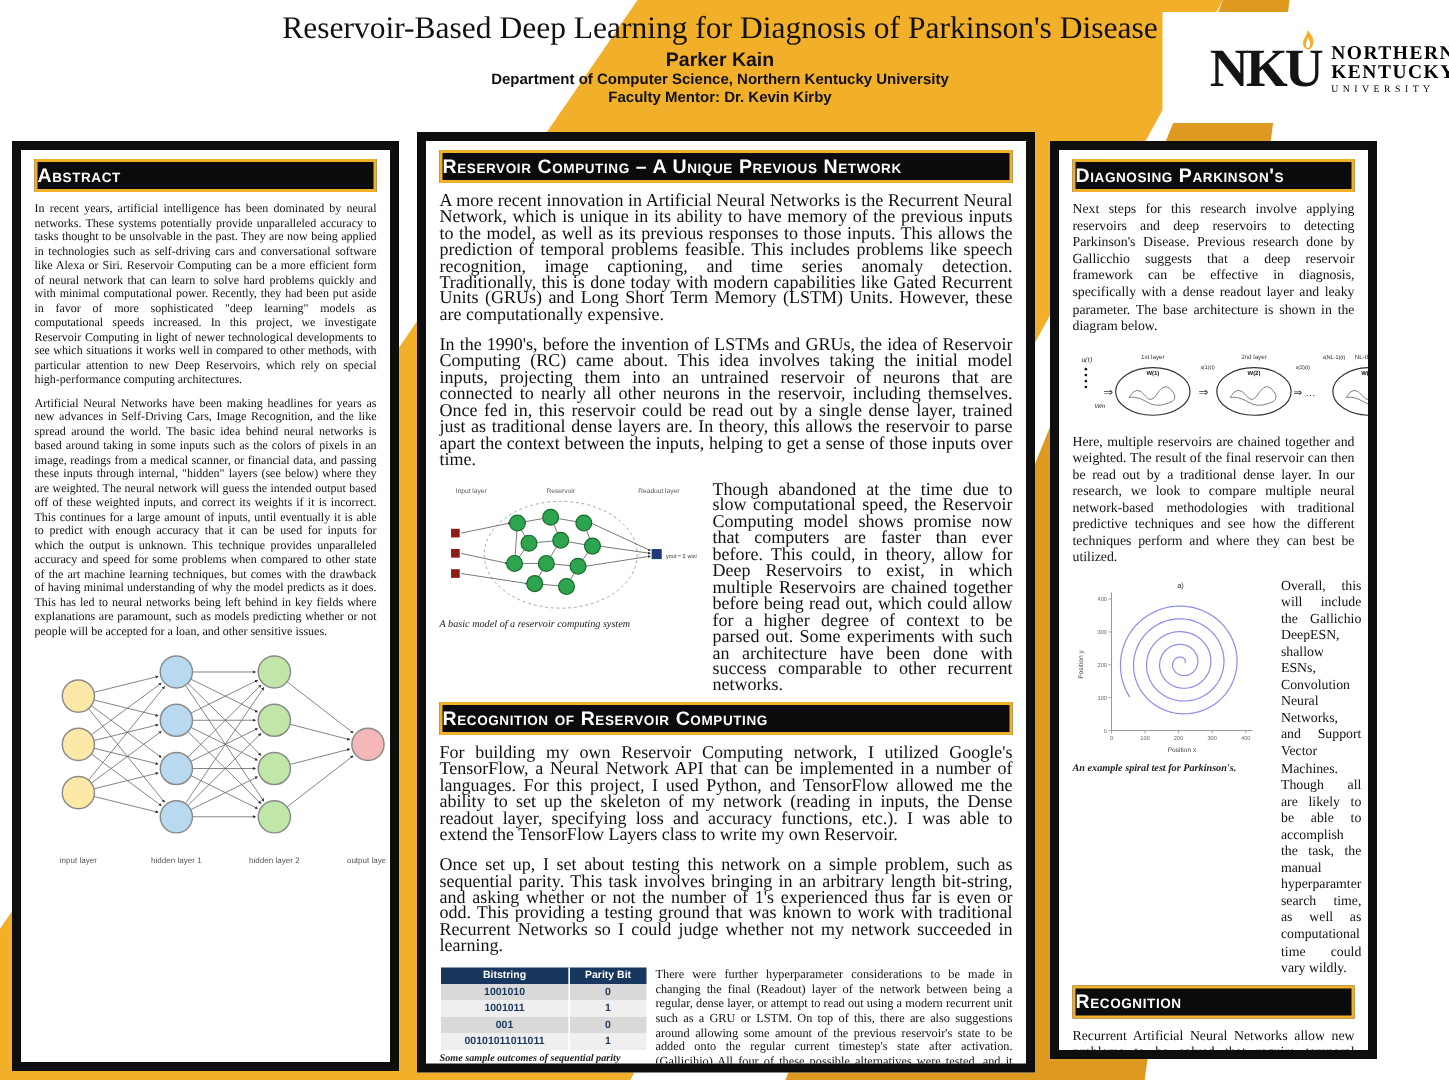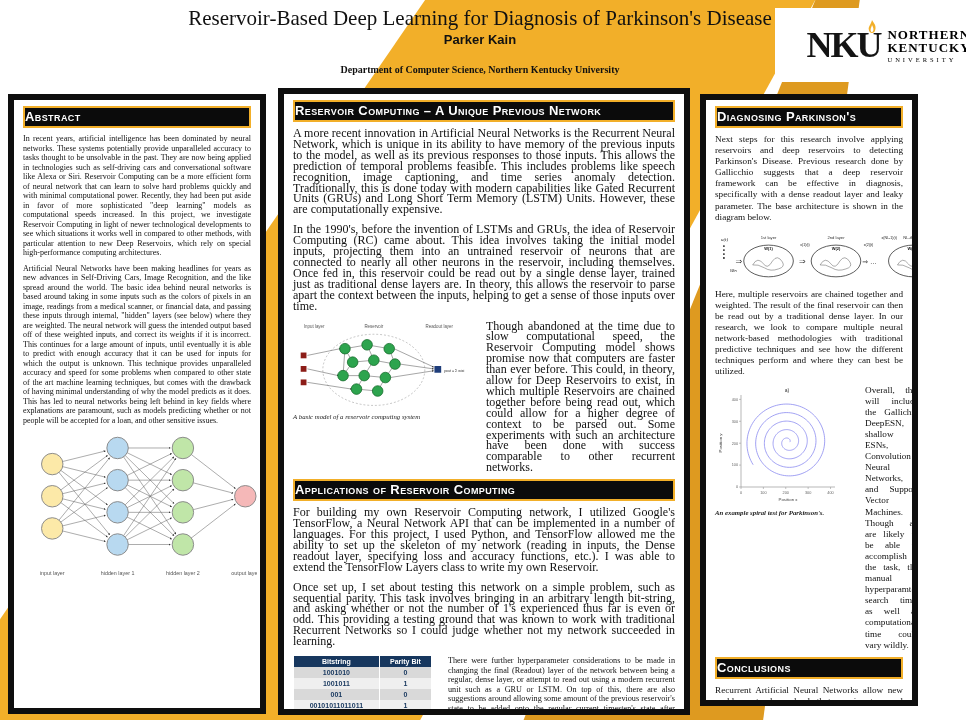--- a/index.html
+++ b/index.html
@@ -5,21 +5,21 @@
   html,body{margin:0;padding:0;}
   body{width:966px;height:720px;position:relative;background:#ffffff;overflow:hidden;
        font-family:"Liberation Serif",serif;color:#111;}
   .bg{position:absolute;inset:0;}
   .bg-gold{background:#F2AF29;clip-path:polygon(44% 0,84.4% 0,43.5% 100%,0 100%,0 86%);}
   .bg-amber{background:#DE9A20;clip-path:polygon(84.4% 0,89% 0,79% 100%,54.2% 100%);}
 
   .header-block{position:absolute;left:120px;top:6px;width:720px;text-align:center;}
   .poster-title{font-size:21px;font-weight:normal;margin:0;line-height:24px;}
   .author{font-family:"Liberation Sans",sans-serif;font-weight:bold;font-size:13px;margin-top:2px;}
-  .affil{font-family:Liberation Serif, serif;font-weight:bold;font-size:10px;margin-top:17px;}
+  .affil{font-family:Liberation Sans, sans-serif;font-weight:bold;font-size:10px;margin-top:1px;}
 
   .logo-box{position:absolute;left:775px;top:8px;width:185px;height:74px;background:#fff;
             display:flex;align-items:center;justify-content:center;gap:7px;padding-left:21px;}
   .nku-mark{font-family:"Liberation Serif",serif;font-weight:bold;font-size:36px;letter-spacing:-2px;
             color:#141414;position:relative;line-height:36px;}
   .flame{position:absolute;right:2px;top:-7px;}
   .nku-name{font-family:"Liberation Serif",serif;color:#000000;text-align:left;}
   .nku-name .big{font-size:13px;font-weight:bold;letter-spacing:1px;line-height:13px;}
   .nku-name .small{font-size:6.5px;letter-spacing:3px;margin-top:2px;}
 
@@ -30,21 +30,21 @@
   #panel-right{left:700px;top:94px;width:218px;height:612px;}
 
   .sec-head{background:#0b0b0b;border:2px solid #F2AF29;color:#fff;
             font-family:"Liberation Sans",sans-serif;font-weight:bold;font-variant:small-caps;
             font-size:13px;letter-spacing:.4px;text-align:left;padding:1px 0 2px;margin:3px 0 6px;}
   .body-text{text-align:justify;}
   .t-left{font-size:8px;line-height:9.5px;margin:0 0 6px 0;}
   .t-mid{font-size:12px;line-height:10.9px;margin:0 0 9px 0;}
   .t-right{font-size:9.2px;line-height:11.1px;margin:0 0 7px 0;}
 
-  .fig-row{display:flex;gap:15px;align-items:flex-start;margin-bottom:6px;}
+  .fig-row{display:flex;gap:4px;align-items:flex-start;margin-bottom:6px;}
   .fig-cap{font-style:italic;font-size:6.8px;line-height:7.6px;color:#222;margin-top:2px;}
   .fig-cap.bold{font-weight:bold;}
 
   table.parity{border-collapse:collapse;width:138px;font-family:"Liberation Sans",sans-serif;}
   table.parity th{background:#17375E;color:#fff;font-size:7px;padding:2px 2px;border-left:1px solid #fff;}
   table.parity td{font-size:7px;font-weight:bold;color:#17375E;text-align:center;padding:2px 2px;border-left:1px solid #fff;}
   table.parity tr.odd td{background:#D9D9D9;}
   table.parity tr.even td{background:#EFEFEF;}
 
   .nn-wrap{text-align:center;margin-top:4px;}
@@ -193,21 +193,21 @@
           <circle cx="96" cy="58" r="5.5" fill="#2DA44E" stroke="#166B2B" stroke-width="0.8"></circle>
           <circle cx="66" cy="70" r="5.5" fill="#2DA44E" stroke="#166B2B" stroke-width="0.8"></circle>
           <circle cx="88" cy="72" r="5.5" fill="#2DA44E" stroke="#166B2B" stroke-width="0.8"></circle>
           <rect x="147" y="46" width="7" height="7" fill="#1F3D7A"></rect>
           <text x="157" y="52" font-size="3.8" fill="#333" text-anchor="start" font-family="Liberation Sans, sans-serif">yout = Σ wixi</text>
         </svg>
       <div class="fig-cap">A basic model of a reservoir computing system</div>
     </div>
     <p class="body-text t-mid" style="flex:1;margin:0;">Though abandoned at the time due to slow computational speed, the Reservoir Computing model shows promise now that computers are faster than ever before. This could, in theory, allow for Deep Reservoirs to exist, in which multiple Reservoirs are chained together before being read out, which could allow for a higher degree of context to be parsed out. Some experiments with such an architecture have been done with success comparable to other recurrent networks.</p>
   </div>
-  <div class="sec-head">Applications of Reservoir Computing</div>
+  <div class="sec-head">Recognition of Reservoir Computing</div>
   <p class="body-text t-mid">For building my own Reservoir Computing network, I utilized Google's TensorFlow, a Neural Network API that can be implemented in a number of languages. For this project, I used Python, and TensorFlow allowed me the ability to set up the skeleton of my network (reading in inputs, the Dense readout layer, specifying loss and accuracy functions, etc.). I was able to extend the TensorFlow Layers class to write my own Reservoir.</p>
   <p class="body-text t-mid">Once set up, I set about testing this network on a simple problem, such as sequential parity. This task involves bringing in an arbitrary length bit-string, and asking whether or not the number of 1's experienced thus far is even or odd. This providing a testing ground that was known to work with traditional Recurrent Networks so I could judge whether not my network succeeded in learning.</p>
   <div class="fig-row">
     <div style="width:140px;flex:none;">
       <table class="parity">
         <thead>
           <tr>
             <th>Bitstring</th>
             <th>Parity Bit</th>
           </tr>
@@ -321,17 +321,17 @@
           <line x1="24" y1="14.38095238095238" x2="26" y2="14.38095238095238" stroke="#999" stroke-width="0.6"></line>
           <text x="23" y="15.78095238095238" font-size="3.8" fill="#666" text-anchor="end" font-family="Liberation Sans, sans-serif">400</text>
           <text x="73" y="116" font-size="4.4" fill="#444" text-anchor="middle" font-family="Liberation Sans, sans-serif">Position x</text>
           <text x="7" y="58" font-size="4.4" fill="#444" text-anchor="middle" font-family="Liberation Sans, sans-serif" transform="rotate(-90 7 58)">Position y</text>
           <polyline points="74.7904761904762,57.095238095238095 74.87036162502793,56.985272102555655 74.94291704504568,56.8659470339782 75.00728475172599,56.73774502284718 75.06264081501722,56.60121506714824 75.10820017043137,56.45697073841278 75.14322155282863,56.305687533694986 75.16701224183035,56.148099881737096 75.17893259430474,55.98499781612289 75.17840034027373,55.81722332985306 75.16489461960404,55.6456664273489 75.13795973796908,55.47126089139578 75.09720862179319,55.29497978396756 75.04232595321191,55.11783070122191 74.97307096749745,54.94085080421688 74.8892798968973,54.76510164806621 74.79086804641474,54.59166383331888 74.6778314887107,54.4216315043118 74.55024836702464,54.25610672009936 74.40827979678711,54.09619372430567 74.25217035842206,53.942993140869696 74.08224817570496,53.7975961231593 73.89892457594512,53.66107848431217 73.70269333018783,53.534494836919706 73.49412947357813,53.41887277030149 73.273887707981,53.315207093621396 73.04270039090821,53.22445417297341 72.8013751167471,53.14752639031248 72.55079189821559,53.08528675172728 72.29189995787067,53.03854367204634 72.02571414136656,53.00804596213902 71.75331096598492,52.994478044521536 71.47582431973404,52.998455422006174 71.19444082803179,53.02052042314513 70.91039490663513,53.06113824712035 70.62496352105532,53.1206933295232 70.33946067419106,53.199486049157294 70.05523164531749,53.29772979458893 69.77364700487821,53.415548407669185 69.4960964307368,53.55297401966479 69.22398235264555,53.70994529396917 68.95871345267781,53.88630608762588 68.70169805024263,54.08180454209325 68.45433740104929,54.29609261181708 68.21801894001423,54.52872603726669 67.99410949859714,54.779164767136635 67.78394852741663,55.046773832428904 67.5888413552243,55.330824673119345 67.41005251540943,55.63049691608318 67.24879917116175,55.944880600919056 67.10624467023868,56.27297884827595 66.9834922599639,56.61371096326294 66.88157899262738,56.96591596451572 66.80146985086569,57.328356527515666 66.74405212187472,57.69972332881516 66.71013004845003,58.07863977592657 66.70041978386293,58.46366710578826 66.71554467647015,58.85330983293983 66.75603090872137,59.246021526826475 66.82230351388102,59.64021089601845 66.91468279231995,60.034248155581906 67.0333811476666,60.42647165238066 67.17850036144252,60.81519472173038 67.35002932304715,61.19871274757411 67.54784223011333,61.575310397207325 67.77169727233075,61.94326900055646 68.02123580984048,62.30087404311374 68.29598205524613,62.64642274085563 68.59534326617617,62.97823166482891 68.91861045317314,63.29464438257852 69.26495960549259,63.59403908321949 69.63345343517096,63.87483615272368 70.0230436374822,64.13550566590123 70.43257366365224,64.37457476161069 70.86078199945197,64.59063486792763 71.30630594104974,64.78234874434352 71.76768585728448,64.94845730854982 72.24336992533097,65.08778621598987 72.73171932457564,65.19925216112779 73.23101387141786,65.28186887028912 73.739458075665,65.33475275696905 74.2551875972081,65.35712821167667 74.77627607975987,65.34833249968412 75.30074233661415,65.30782024147334 75.82655786165557,65.23516745221477 76.35165463721687,65.13007511826638 76.87393320885829,64.99237229044144 77.39127099573301,64.82201867565306 77.90153080391492,64.61910671049571 78.40256950890306,64.38386310235978 78.8922468724891,64.1166498257897 79.36843445828346,63.81796456397731 79.82902460944848,63.48844058752473 80.27193945158648,63.12884606490253 80.69513988327978,62.74008280136497 81.0966345164841,62.32318440544936 81.4744885288336,61.87931388457662 81.82683238993418,61.409760673671904 82.15187042389385,60.91593710312935 82.44788917067373,60.399374314842845 82.71326550933347,59.86171763740584 82.94647450689487,59.30472143393691 83.14609695735152,58.73024343830521 83.31082657631111,58.14023859779954 83.4394768178669,57.53675244249896 83.5309872815503,56.92191400375012 83.58442967861691,56.29792830622886 83.59901332845656,55.667068460051304 83.57409015758796,55.031667381294156 83.50915917549733,54.39410917107686 83.40387040349873,53.75682018504098 83.25802823482539,53.12225982662794 83.07159420630002,52.492911098997055 82.8446891641673,51.87127095173455 82.57759480899773,51.2598404596764 82.27075460697716,50.66111487219489 81.92477405737462,50.077573572178174 81.54042030851895,49.51166998465761 81.11862111720598,48.965821475604976 80.6604631490899,48.44239928182967 80.16718962027616,47.943718513148276 79.64019728301582,47.472028268076436 79.08103276109657,47.029501904203144 78.49138824321538,46.61822750414865 77.87309654530011,46.24019857758088 77.22812555540222,45.89730503917025 76.55857207740681,45.59132450160194 75.86665509238335,45.32391392183836 75.15470845892239,45.09660163773673 74.42517307625945,44.910779830879626 73.68058853636606,44.76769745007441 72.92358429347956,44.66845362842524 72.15687038173898,44.61399162518405 71.38322771368216,44.6050933217494 70.6054979943336,44.642374299213316 69.82657328746029,44.72627952275976 69.04938527228998,44.857079656004636 68.27689423056114,45.03486802604291 67.51207780520302,45.25955825754222 66.75791957321587,45.53088259170351 66.0173974764358,45.84839090330742 65.29347215481287,46.2114504263896 64.58907522760747,46.619246196349614 63.907097568507474,47.07078221350689 63.250377621089605,47.56488333028432 62.62168980128476,48.100197861336234 62.02373303356058,48.675200913054184 61.459119467401074,49.28819842599272 60.93036342034312,49.93733192086916 60.43987059332304,50.62058393591817 59.989927603393475,51.3357841405355 59.58269187799302,52.080616107336425 59.22018195389155,52.85262472199522 58.904268222694164,53.649224207533905 58.63666416337171,54.46770673710175 58.41891810069888,55.30525160674368 58.252405526728154,56.15893493720612 58.138322020513954,57.02573987148211 58.07767679923406,57.90256723256673 58.07128693164101,58.786246603784605 58.11977224242229,59.67354779207642 58.22355093356432,60.56119263279759 58.382835946208566,61.44586709289808 58.59763208377024,62.324233627826246 58.86773391426852,63.192943746137765 59.192724466905034,64.04865073460019 59.57197473493306,64.88802249557031 60.00464399379647,65.70775444759036 60.48968094039566,66.50458243950456 61.025825656169125,67.27529562794425 61.6116123934779,68.0167492677692 62.24537318155532,68.72587736498926 62.92524224505191,69.39970514182419 63.6491612249752,70.0353612638915 64.41488518861127,70.63008978004292 65.21998941182935,71.18126172609874 66.06187691402901,71.68638634465377 66.93778672289969,72.14312187424763 67.84480284314103,72.5492858625014 68.77986390034948,72.9028649593194 69.7397734284242,73.20202414793368 70.72121076609734,73.44511537342524 71.72074252555814,73.63068553038258 72.73483459363158,73.75748377354991 73.75986462359919,73.82446811766474 74.79213497352231,73.8308112951819 75.82788604485744,73.77590584321685 76.86330997324694,73.65936839380812 77.89456462163645,73.48104314448656 78.91778782431874,73.24100448913599 79.92911182914222,72.93955879222686 80.92467788395477,72.57724529268867 81.90065091238822,72.15483612694715 82.8532342233287,71.67333546397587 83.77868419786957,71.13397774858751 84.67332489720778,70.53822505260271 85.53356253482696,69.88776353697372 86.35589975640998,69.1844990313908 87.13694967124431,68.43055174134926 87.87344957942275,67.62825009608977 88.56227433990105,66.78012375423245 89.20044932545062,65.88889578729058 89.7851629117361,64.95747406456081 90.31377844915147,63.98894186613077 90.78384566766022,62.986547753906194 91.19311146669966,61.953694733629256 91.53953004422193,60.89392874382207 91.8212723211473,59.81092651043342 92.0367346198913,58.70848280868148 92.1845465581903,57.590497176157726 92.26357812217758,56.460960123678376 92.27294588554903,55.32393889262765 92.21201834468998,54.183562809623304 92.08042034280382,53.0440082912393 91.87803655937806,51.909483553235326 91.60501404472998,50.78421308025979 91.26176378288251,49.67242191330497 90.84896126961618,48.57831981329458 90.36754609621343,47.506085360067566 89.8187205331421,46.45985004668576 89.20394711170286,45.44368242942984 88.52494520547532,44.46157239405746 87.78368661722595,43.51741559887565 86.98239018077305,42.61499815492585 86.12351539112412,41.75798160309374 85.20975507999631,40.94988824723756 84.24402715758443,40.19408690147981 83.22946544513943,39.4937791086291 82.16940962655028,38.85198588529642 81.06739435066528,38.27153504764505 79.92713751953715,37.75504916987238 78.75252780110876,37.30493422547028 77.54761140806686,36.92336895905417 76.31657818766013,36.61229503409784 75.06374707019754,36.37340799926939 73.79355092669849,36.208149113242754 72.51052088874724,36.11769806486677 71.21927018599915,36.10296662242378 69.92447755898577,36.16459324240964 68.6308703068589,36.302938664830776 67.34320703149322,36.51808251845331 66.06626014092394,36.809820955766824 64.80479817642177,37.17766533365426 63.56356802859956,37.62084195190482 62.347277108792525,38.13829285778096 61.160575542556856,38.728677720869484 60.00803845248386,39.390376778424525 58.89414839762533,40.1214948473629 57.82327803667051,40.919866395013344 56.799673081603245,41.78306165666824 55.82743560790027,42.708393783953106 54.910507786410136,43.692927004031716 54.052656100876646,44.733485765719095 53.257456113647024,45.82666484469489 52.52827784043432,46.968840376211645 51.86827179309262,48.156181779991805 51.28035574721788,49.38466453841692 50.767202289012815,50.65008378564829 50.33122719325987,51.9480686619931 49.974578681439894,53.27409738465807 49.69912760602503,54.62351298302617 49.50645860377371,55.991539643763325 49.39786225747292,57.37329960842397 49.37432830202202,58.76383056378656 49.43653990704341,60.15810346292398 49.58486906435386,61.55104071300866 49.819373104648065,62.93753466407676 50.13979236364864,64.31246633143851 50.545549013778825,65.67072428312935 51.035747073130324,67.0072236227546 51.609173599146146,68.31692499729743 52.264301070031195,69.59485355893545 52.99929095246023,70.83611780965205 53.81199844968782,72.03592825743826 54.69997841969763,73.18961581315584 55.660492448572825,74.29264985767894 56.690517059844595,75.3406559097447 57.78675303619801,76.32943282602425 58.94563582559949,77.25496946627007 60.16334699967682,78.11346075800041 61.4358267280446,78.9013230970435 62.758787228244486,79.61520902237453 64.12772714707317,80.25202110603425 65.53794682532018,80.80892500150871 66.98456439434484,81.28336159676867 68.46253264950278,81.67305822120397 69.96665664220083,81.97603885893352 71.49161192932822,82.19063332441311 73.03196341599349,82.31548535989056 74.58218472490366,82.34955961805619 76.1366780233644,82.29214749719569 77.68979423676876,82.14287180025451 79.23585357558511,81.90169019345679 80.76916630126246,81.5688974444697 82.28405365514965,81.14512642455156 83.77486887347985,80.63134786365254 85.2360182107106,80.0288688520336 86.66198189303486,79.33933008661567 88.0473349236947,78.56470186494977 89.38676766183714,77.70727883439179 90.67510609705536,76.76967350875739 91.90733174245328,75.7548085694018 93.078601070062,74.66590797230243 94.18426441371521,73.5064868872989 95.21988426605827,72.28034050014885 96.18125289821582,70.99153171247106 97.06440923276949,69.64437777895387 97.86565490309663,68.24343592538841 98.5815694347818,66.79348799512769 99.2090244877303,65.29952417545755 99.74519710077347,63.76672585907924 100.18758188395255,62.200447699429546 100.53400210728648,60.606198921891085 100.78261963865889,58.98962395605693 100.93194368748631,57.35648245709863 100.98083831504026,55.71262878693285 100.92852867667382,54.06399102827735 100.7746059657355,52.41654960682303 100.51903103362035,50.7763155986141 100.16213666519711,49.14930880131666 99.70462849374027,47.54153564935849 99.14758454447104,45.9589670539334 98.49245340085322,44.407516249577654 97.74105099288003,42.89301672943857 96.89555601170679,41.421200351464385 95.95850396011394,39.99767569754645 94.93277985340512,38.62790676714131 93.82160959043799,37.31719208608854 92.62855001953005,36.07064431022508 91.35747772896117,34.893170401978125 90.01257659668764,33.789452456401946 88.59832413867268,32.76392925111405 87.1194766999054,31.820778592287255 85.58105353670689,30.963900526276618 83.98831984329136,30.19690148360938 82.346768779744,29.523079418952605 80.66210256257895,28.94541000730723 78.9402126828364,28.466533953070623 77.18715932024877,28.088745464772785 75.40915002534219,27.813981944240993 73.61251774442295,27.64381493469267 71.80369826521991,27.579442367817634 69.98920716350014,27.62168214529879 68.1756163332341,27.770967085454473 66.3695301848517,28.027341260782165 64.5775615977895,28.390457747159346 62.80630771487703,28.859577800331806 61.0623256671388,29.43357147010977 59.352108318293446,30.110919657419956 57.68206011860762,30.889717614042198 56.05847315780784,31.76767987951608 54.48750350646553,32.74214664435293 52.97514793464997,33.81009152335393 51.52722109568928,34.9681307175335 50.149333261595935,36.21253353790024 48.846868695100824,37.53923425917499 47.62496474130495,38.943845266445116 46.488491719705586,40.42167145278817 45.442033694790794,41.967725821062075 44.48987020053106,43.57674623837515 43.63595899093832,45.24321328723217 42.88391988542166,46.96136915302379 42.23701977395649,48.72523748339814 41.69815884311286,50.528644151147255 41.269858079772405,52.365238848567046 40.95424810491599,54.22851743782674 40.753059385202604,56.11184497872434 40.66761386519853,58.00847935232071 40.6988180580733,59.91159539635058 40.84715762737242,61.81430946601302 41.11269348712497,63.70970433175789 41.49505944206652,65.59085432401625 41.99346138417364,67.45085063348083 42.606678056036344,69.28282667453178 43.333063385859134,71.07998341873028 44.17055039310192,72.83561460497131 45.1166566579687,74.54313173289938 46.16849134214763,76.19608874654946 47.322763742421216,77.7882063158803 48.575793353021666,79.313395624916 49.923521406926454,80.76578157660398 51.36152386069212,82.13972532622844 52.88502578193384,83.42984605728245 54.48891709319305,84.63104191609571 56.16776962071735,85.73851002422681 57.91585539162517,86.74776549065464 59.72716611806209,87.65465934913034 61.59543380229487,88.45539534966846 63.5141523922518,89.14654553705373 65.47660041282083,89.72506455340134 67.47586449427665,90.18830260622309 69.50486371554126,90.53401704810126 71.55637467660225,90.76038251894256 73.62305721133565,90.86599960685682 75.69748064921525,90.8499019889635 77.77215053195273,90.71156201885302 79.83953568900972,90.4508947330013 81.89209557416697,90.06826025413424 83.92230776393157,89.56446457534346 85.92269551751977,88.94075871464506 87.88585529747553,88.19883623562731 89.80448414967613,87.34082913582985 91.67140684153986,86.3693021105136 93.47960265768936,85.28724520549596 95.22223175313457,84.0980648787163 96.89266096522336,82.80557349614156 98.48448898716065,81.41397729349752 99.99157080781525,79.92786284109653 101.40804132481206,78.35218205470566 102.72833804053748,76.69223580093859 103.94722275366232,74.95365615103813 105.0598021620966,73.14238734212637 106.06154729692597,71.26466551001211 106.94831171082645,69.32699726244459 107.71634834870036,67.33613716626806 108.36232503280729,65.29906422624578 108.8833384994629,63.22295743736871 109.2769269294311,61.11517049622569 109.54108091942153,58.9832057604745 109.67425284760698,56.83468754860301 109.675364591776,54.67733487499186 109.54381356461136,52.51893371777565 109.27947703661776,50.36730891913571 108.88271472338785,48.23029581943574 108.35436962017319,46.11571172802446 107.6957670730944,44.031327334568466 106.9087120827567,41.984838165440564 105.99548484251294,39.98383618996816 104.9588345201103,38.03578168124124 103.80197129794577,36.147975435688394 102.5285566936153,34.32753145475277 101.14269218884911,32.581350190739414 99.64890620125522,30.91609245726397 98.05213943952336,29.338154102714725 96.3577286888468,27.853641542752314 94.57138907927926,26.46834824511963 92.69919489553281,25.18773225692867 90.74755899232134,24.01689486114138 88.7232108847391,22.960560445177578 86.63317358831557,22.02305766047968 84.48473928828582,21.20830194745325 82.28544392224171,20.519779495500458 80.04304076466386,19.960532702885885 77.76547310586099,19.533147195938213 75.46084612154814,19.239740461615952 73.13739803265773,19.081952141768184 70.80347065799106,19.060936031524832 68.46747946496407,19.177353818173685 66.13788322597227,19.431370590646267 63.823153389784395,19.82265214336479 61.53174327886443,20.35036409171765 59.27205722461124,21.01317280985957 57.05241975318542,21.80924819489283 54.88104493486449,22.7362682548073 52.7660060097235,23.791425510859582 50.71520540188024,24.971435198383062 48.736345233571114,26.272545243364064 46.8368984489388,27.69054798551886 45.02408065561834,29.220793612088798 43.30482279001026,30.85820526015766 41.68574470953344,32.597295739012594 40.17312981216543,34.432185817940464 38.77290078021296,36.35662401889826 37.4905965415209,38.364007847742336 36.331350537237455,40.44740639216776 35.2998703808192,42.59958420921883 34.40041898819781,44.813026420202576 33.63679725395634,47.079964926091556 33.01232834299493,49.39240565205573 32.529843661522115,51.74215672563606 32.19167056530772,54.12085748927874 31.999621856998502,56.52000824450559 31.95498711794868,58.93100062191582 32.05852591347761,61.34514846851084 32.310462903759216,63.7537191415176 32.710484885696054,66.14796509596758 33.25773978416028,68.51915565177623 33.95083760391921,70.85860882496856 34.78785334642973,73.1577231070168 35.766331888510656,75.40800907599831 36.88329481271012,77.60112072345035 38.135249172003206,79.72888638139335" fill="none" stroke="#8A8AF0" stroke-width="0.8"></polyline>
         </svg>
       <div class="fig-cap bold">An example spiral test for Parkinson's.</div>
     </div>
     <p class="body-text t-right" style="flex:1;margin:0;">Overall, this will include the Gallichio DeepESN, shallow ESNs, Convolution Neural Networks, and Support Vector Machines. Though all are likely to be able to accomplish the task, the manual hyperparamter search time, as well as computational time could vary wildly.</p>
   </div>
-  <div class="sec-head">Conclusions</div>
+  <div class="sec-head">Recognition</div>
   <p class="body-text t-right">Recurrent Artificial Neural Networks allow new problems to be solved that require temporal context. Though traditional methodologies like Gated Recurrent Networks and Long Short Term Memory Units provide excellent performance and are traditionally used, new frameworks involving reservoirs can provide similar performance at a much faster speed. Future work will be done to compare performance of Deep Reservoir Computing networks to traditional GRUs and LSTMs. This work will pertain to comparing the accuracy of Parkinson's tracing tests achieved from previous research, and could lead to higher performing recurrent networks, allowing computationally intensive projects to run more efficiently.</p>
   <div class="sec-head">Acknowledgements</div>
 
 </div>
 
 </body></html>

